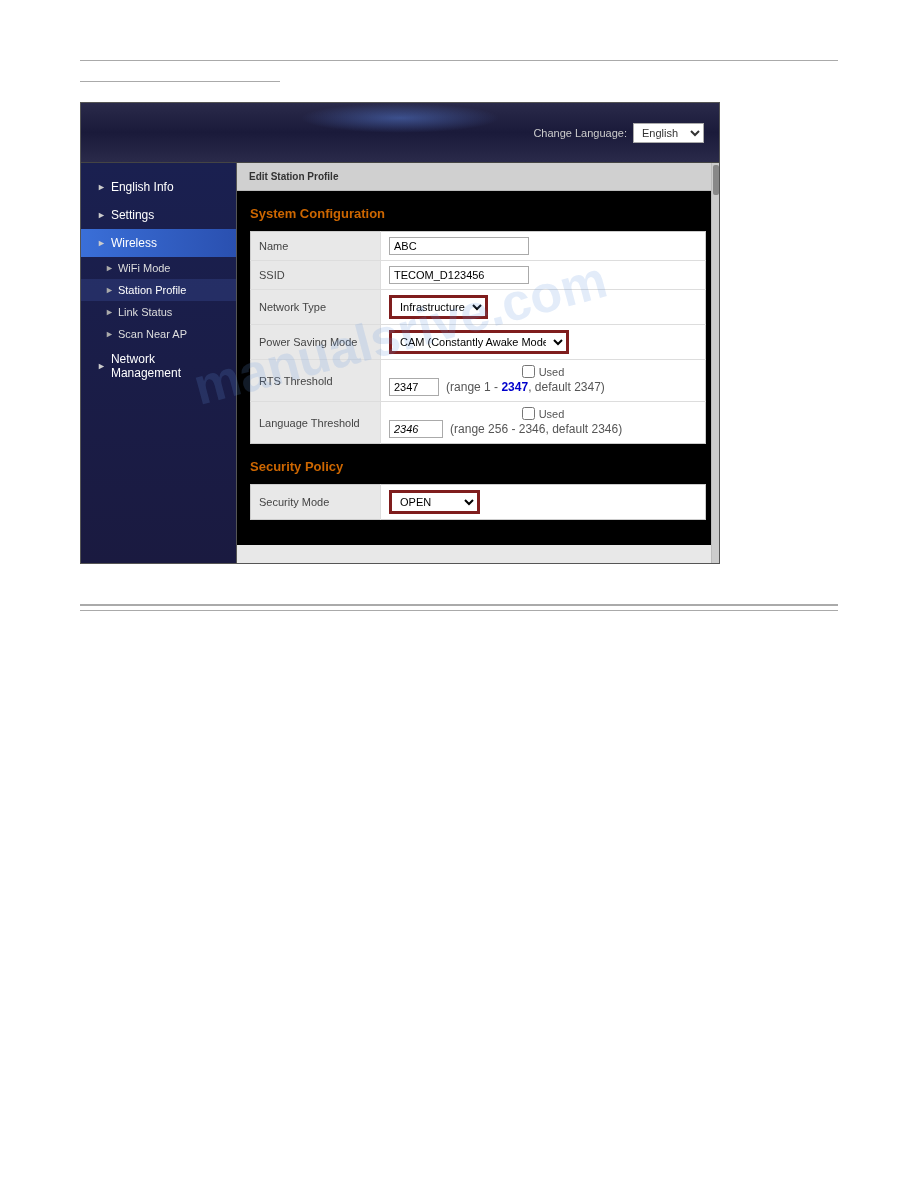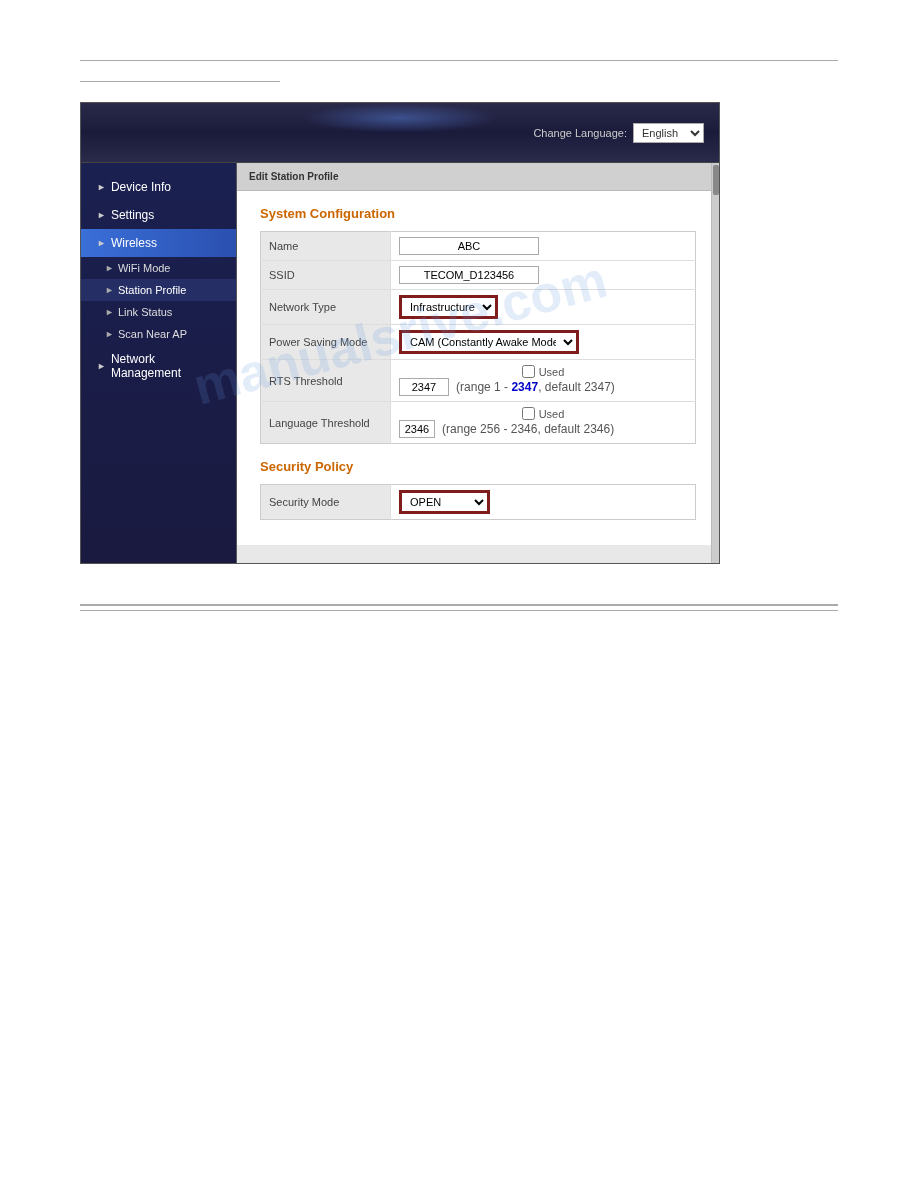--- a/index.html
+++ b/index.html
@@ -138,22 +138,22 @@
     .content-header {
       background: #d0d0d0;
       padding: 8px 12px;
       border-bottom: 1px solid #bbb;
       font-size: 10px;
       font-weight: bold;
       color: #333;
     }
 
     .content-body {
-      background: #ffffff;
-      padding: 10px 23px;
+      background: #000000;
+      padding: 10px 13px;
       overflow-y: auto;
     }
 
     .section-title {
       color: #cc6600;
       font-size: 13px;
       font-weight: bold;
       margin-bottom: 10px;
       margin-top: 5px;
     }
@@ -188,21 +188,20 @@
       color: #444;
       border-right: 1px solid #ddd;
     }
 
     .form-input {
       border: 1px solid #aaa;
       padding: 2px 4px;
       font-size: 11px;
       width: 140px;
       background: #fff;
-      text-align: center;
     }
 
     .form-select {
       border: 3px solid #7f1d1d;
       padding: 2px 4px;
       font-size: 11px;
       background: #fff;
       cursor: pointer;
     }
 
@@ -300,21 +299,21 @@
         <option>French</option>
       </select>
     </div>
 
     <div class="ui-body">
 
       <div class="sidebar">
 
         <div class="sidebar-item">
           <span class="chevron">►</span>
-          <span>Device Info</span>
+          <span>English Info</span>
         </div>
 
         <div class="sidebar-item">
           <span class="chevron">►</span>
           <span>Settings</span>
         </div>
 
         <div class="sidebar-item active">
           <span class="chevron">►</span>
           <span>Wireless</span>
@@ -400,21 +399,21 @@
                   <span class="range-hint">(range 1 - <strong>2347</strong>, default 2347)</span>
                 </td>
               </tr>
               <tr>
                 <td>Language Threshold</td>
                 <td>
                   <label class="checkbox-label">
                     <input type="checkbox" style="">
                     <span>Used</span>
                   </label>
-                  <input type="text" class="form-input" value="2346" style="width: 36px; display: inline;">
+                  <input type="text" class="form-input" value="2346" style="width: 54px; display: inline; font-style: italic;">
                   <span class="range-hint">(range 256 - 2346, default 2346)</span>
                 </td>
               </tr>
             </tbody>
               </table>
 
             <div class="section-title">Security Policy</div>
 
             <table class="form-table">
               <tbody>

